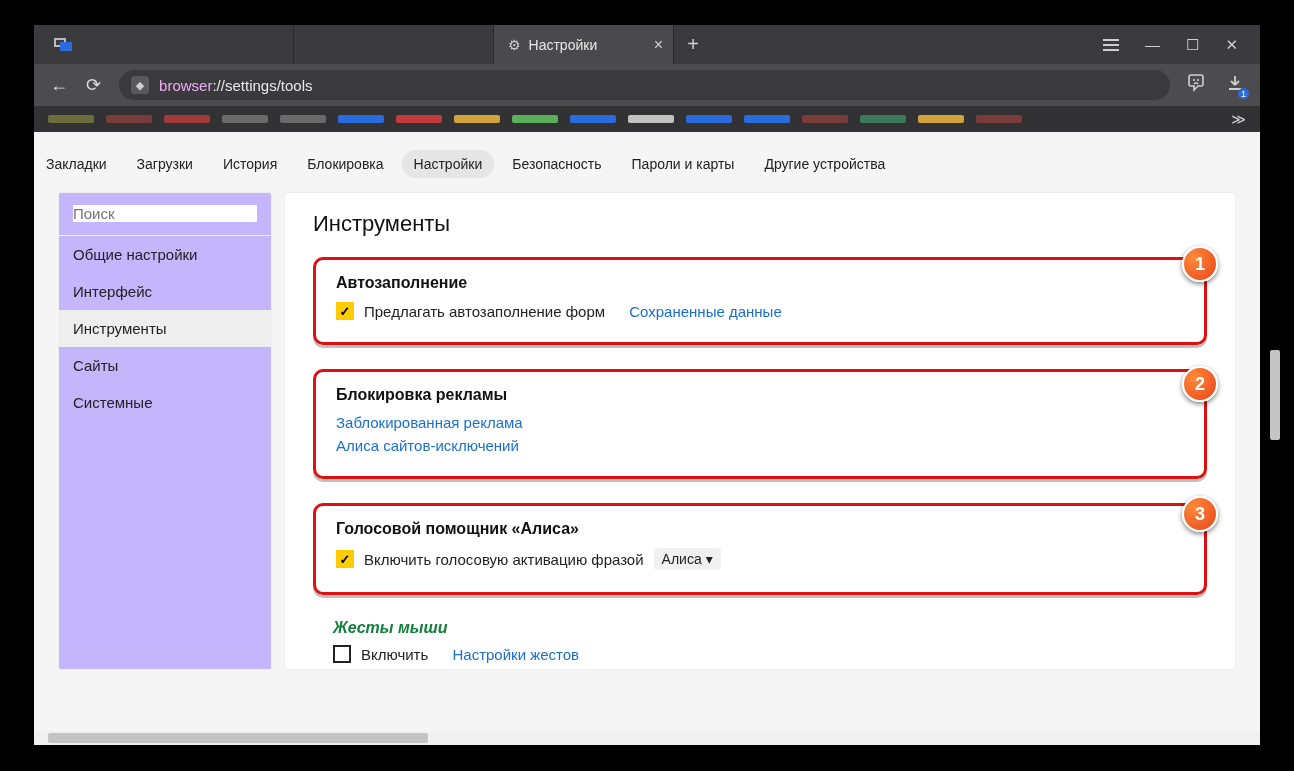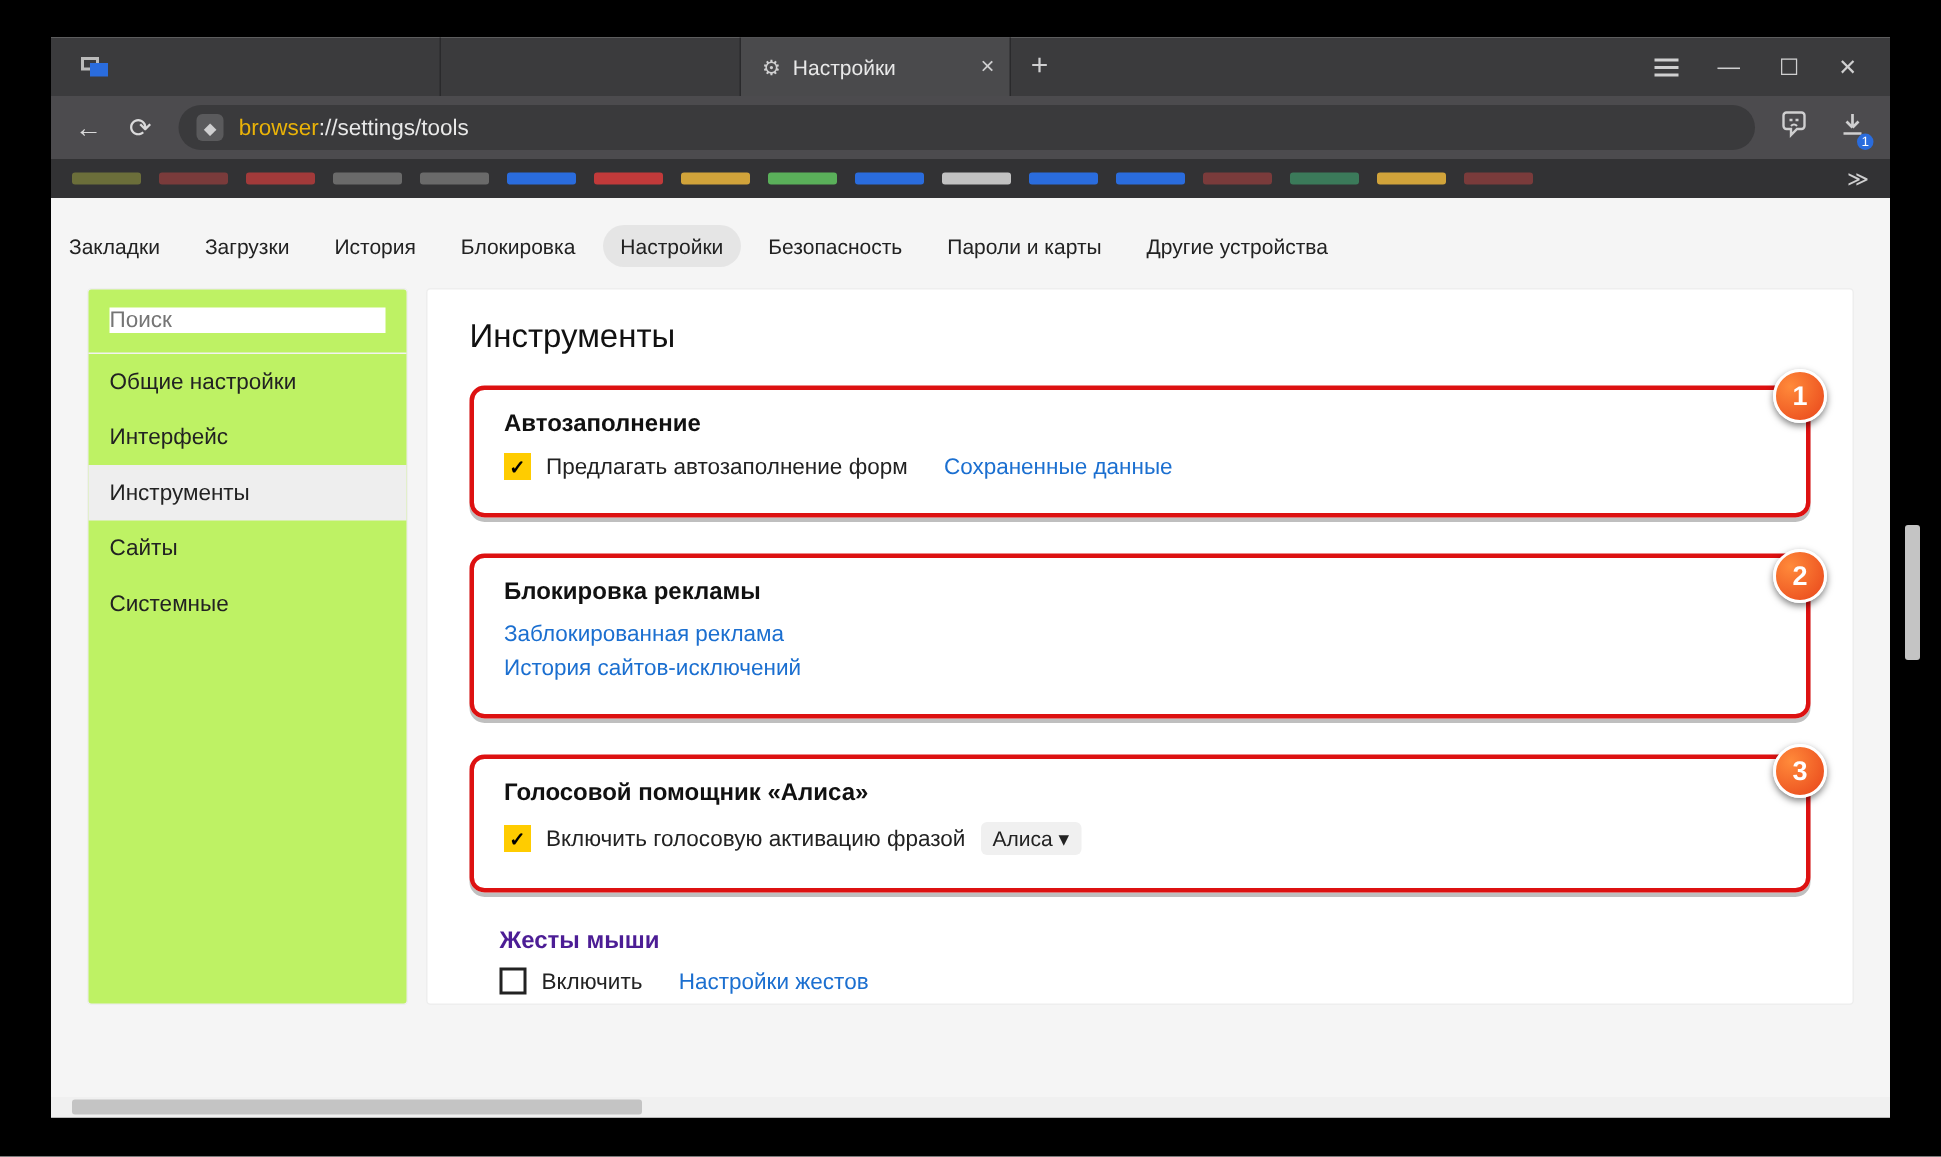--- a/index.html
+++ b/index.html
@@ -17,50 +17,50 @@
 .tab .close { position:absolute; right:10px; color:#cfcfd0; font-size:16px; }
 .newtab { width:38px; display:flex; align-items:center; justify-content:center; color:#cfcfd0; font-size:20px; }
 .winctrl { display:flex; align-items:center; gap:26px; padding:0 22px; color:#cfcfd0; }
 .winctrl span { font-size:15px; }
 .hamburger { display:inline-flex; flex-direction:column; gap:3px; }
 .hamburger i { width:16px; height:2px; background:#cfcfd0; display:block; }
 .navbar { height:42px; background:#4c4b4e; display:flex; align-items:center; padding:0 16px; }
 .navbar .navbtn { color:#dadadb; font-size:18px; margin-right:18px; }
 .urlfield { flex:1; height:30px; background:#3a3a3c; border-radius:15px; display:flex; align-items:center; padding:0 12px; color:#cfcfd0; font-size:15px; }
 .urlfield .shield { width:18px; height:18px; margin-right:10px; border-radius:4px; background:#5a5a5c; display:flex; align-items:center; justify-content:center; font-size:11px; }
-.urlfield .url-host { color:#eab308; }
+.urlfield .url-host { color:#f0abfc; }
 .urlfield .url-path { color:#e8e8e8; margin-left:0; }
 .navbar .tray { display:flex; align-items:center; gap:20px; margin-left:16px; color:#cfcfd0; }
 .dl { position:relative; }
 .dl .badge { position:absolute; bottom:-3px; right:-5px; background:#2a6cdd; color:#fff; font-size:9px; width:11px; height:11px; border-radius:50%; display:flex; align-items:center; justify-content:center; }
 .bookbar { height:26px; background:#323234; display:flex; align-items:center; padding:0 14px; gap:12px; position:relative; }
 .bookbar .bk { width:46px; height:8px; border-radius:2px; }
 .bookbar .more { position:absolute; right:14px; color:#cfcfd0; font-size:14px; }
 .content { position:absolute; top:107px; left:0; right:0; bottom:14px; background:#f5f5f5; overflow:hidden; }
 .topmenu { display:flex; justify-content:flex-start; gap:6px; padding:18px 0 14px; font-size:14px; color:#222; }
 .topmenu .mi { padding:6px 12px; border-radius:14px; }
 .topmenu .mi.active { background:#e5e5e5; }
 .main { display:flex; gap:12px; padding:0 24px; }
-.sidebar { width:214px; background:#bef264; border:1px solid #eee; border-radius:3px; }
+.sidebar { width:214px; background:#c4b5fd; border:1px solid #eee; border-radius:3px; }
 .sidebar .search { padding:12px 14px; border-bottom:1px solid #f2f2f2; }
 .sidebar .search input { width:100%; border:none; outline:none; font-size:15px; color:#999; }
 .sidebar .sitem { padding:10px 14px; font-size:15px; color:#222; }
 .sidebar .sitem.active { background:#eeeeee; }
 .panel { flex:1; background:#fff; border:1px solid #eee; border-radius:3px; padding:18px 28px 0; position:relative; }
 .panel h1 { font-size:22px; font-weight:400; color:#111; margin-bottom:20px; }
 .sec { position:relative; border:3px solid #d11; border-radius:10px; padding:14px 20px 16px; margin-bottom:24px; box-shadow:0 3px 0 rgba(0,0,0,0.25); }
 .sec h2 { font-size:16px; font-weight:700; color:#111; margin-bottom:10px; }
 .row { display:flex; align-items:center; gap:10px; font-size:15px; color:#222; margin:6px 0; flex-wrap:wrap; }
 .chk { width:18px; height:18px; border:2px solid #222; display:inline-flex; align-items:center; justify-content:center; font-size:13px; font-weight:bold; }
 .chk.on { background:#ffcc00; border-color:#ffcc00; color:#000; }
 .lnk { color:#1b6fd0; }
 .sel { background:#f0f0f0; border-radius:4px; padding:3px 8px; font-size:14px; display:inline-flex; align-items:center; gap:4px; }
 .callout { position:absolute; right:-14px; width:36px; height:36px; border-radius:50%; background:radial-gradient(circle at 30% 30%, #ff8a3a, #e8441a); border:2px solid #fff; box-shadow:0 2px 5px rgba(0,0,0,0.5); color:#fff; font-weight:bold; font-size:18px; display:flex; align-items:center; justify-content:center; }
 .sec5 { padding: 0 20px; }
-.sec5 h2 { font-size:16px; font-weight:700; color:#4c1d95; margin-bottom:8px; }
+.sec5 h2 { font-size:16px; font-weight:700; color:#15803d; margin-bottom:8px;font-style:italic; }
 .hscroll { position:absolute; left:0; right:0; bottom:0; height:14px; background:#f0f0f0; }
 .hscroll .thumb { position:absolute; left:14px; width:380px; top:2px; height:10px; background:#c4c4c4; border-radius:2px; }
 .vscroll { position:absolute; right:2px; top:350px; width:10px; height:90px; background:#c4c4c4; border-radius:2px; }
 </style>
 </head>
 <body>
 
 <div class="window">
 
   <div class="titlebar">
@@ -169,21 +169,21 @@
           </div>
         </div>
 
         <div class="sec">
           <div class="callout" style="top:-6px">2</div>
           <h2>Блокировка рекламы</h2>
           <div class="row">
               <span class="lnk">Заблокированная реклама</span>
             </div>
           <div class="row">
-              <span class="lnk">История сайтов-исключений</span>
+              <span class="lnk">Алиса сайтов-исключений</span>
             </div>
         </div>
 
         <div class="sec">
           <div class="callout" style="top:-10px">3</div>
           <h2>Голосовой помощник «Алиса»</h2>
           <div class="row">
             <span class="chk on">✓</span>
             <span>Включить голосовую активацию фразой</span>
             <span class="sel">

